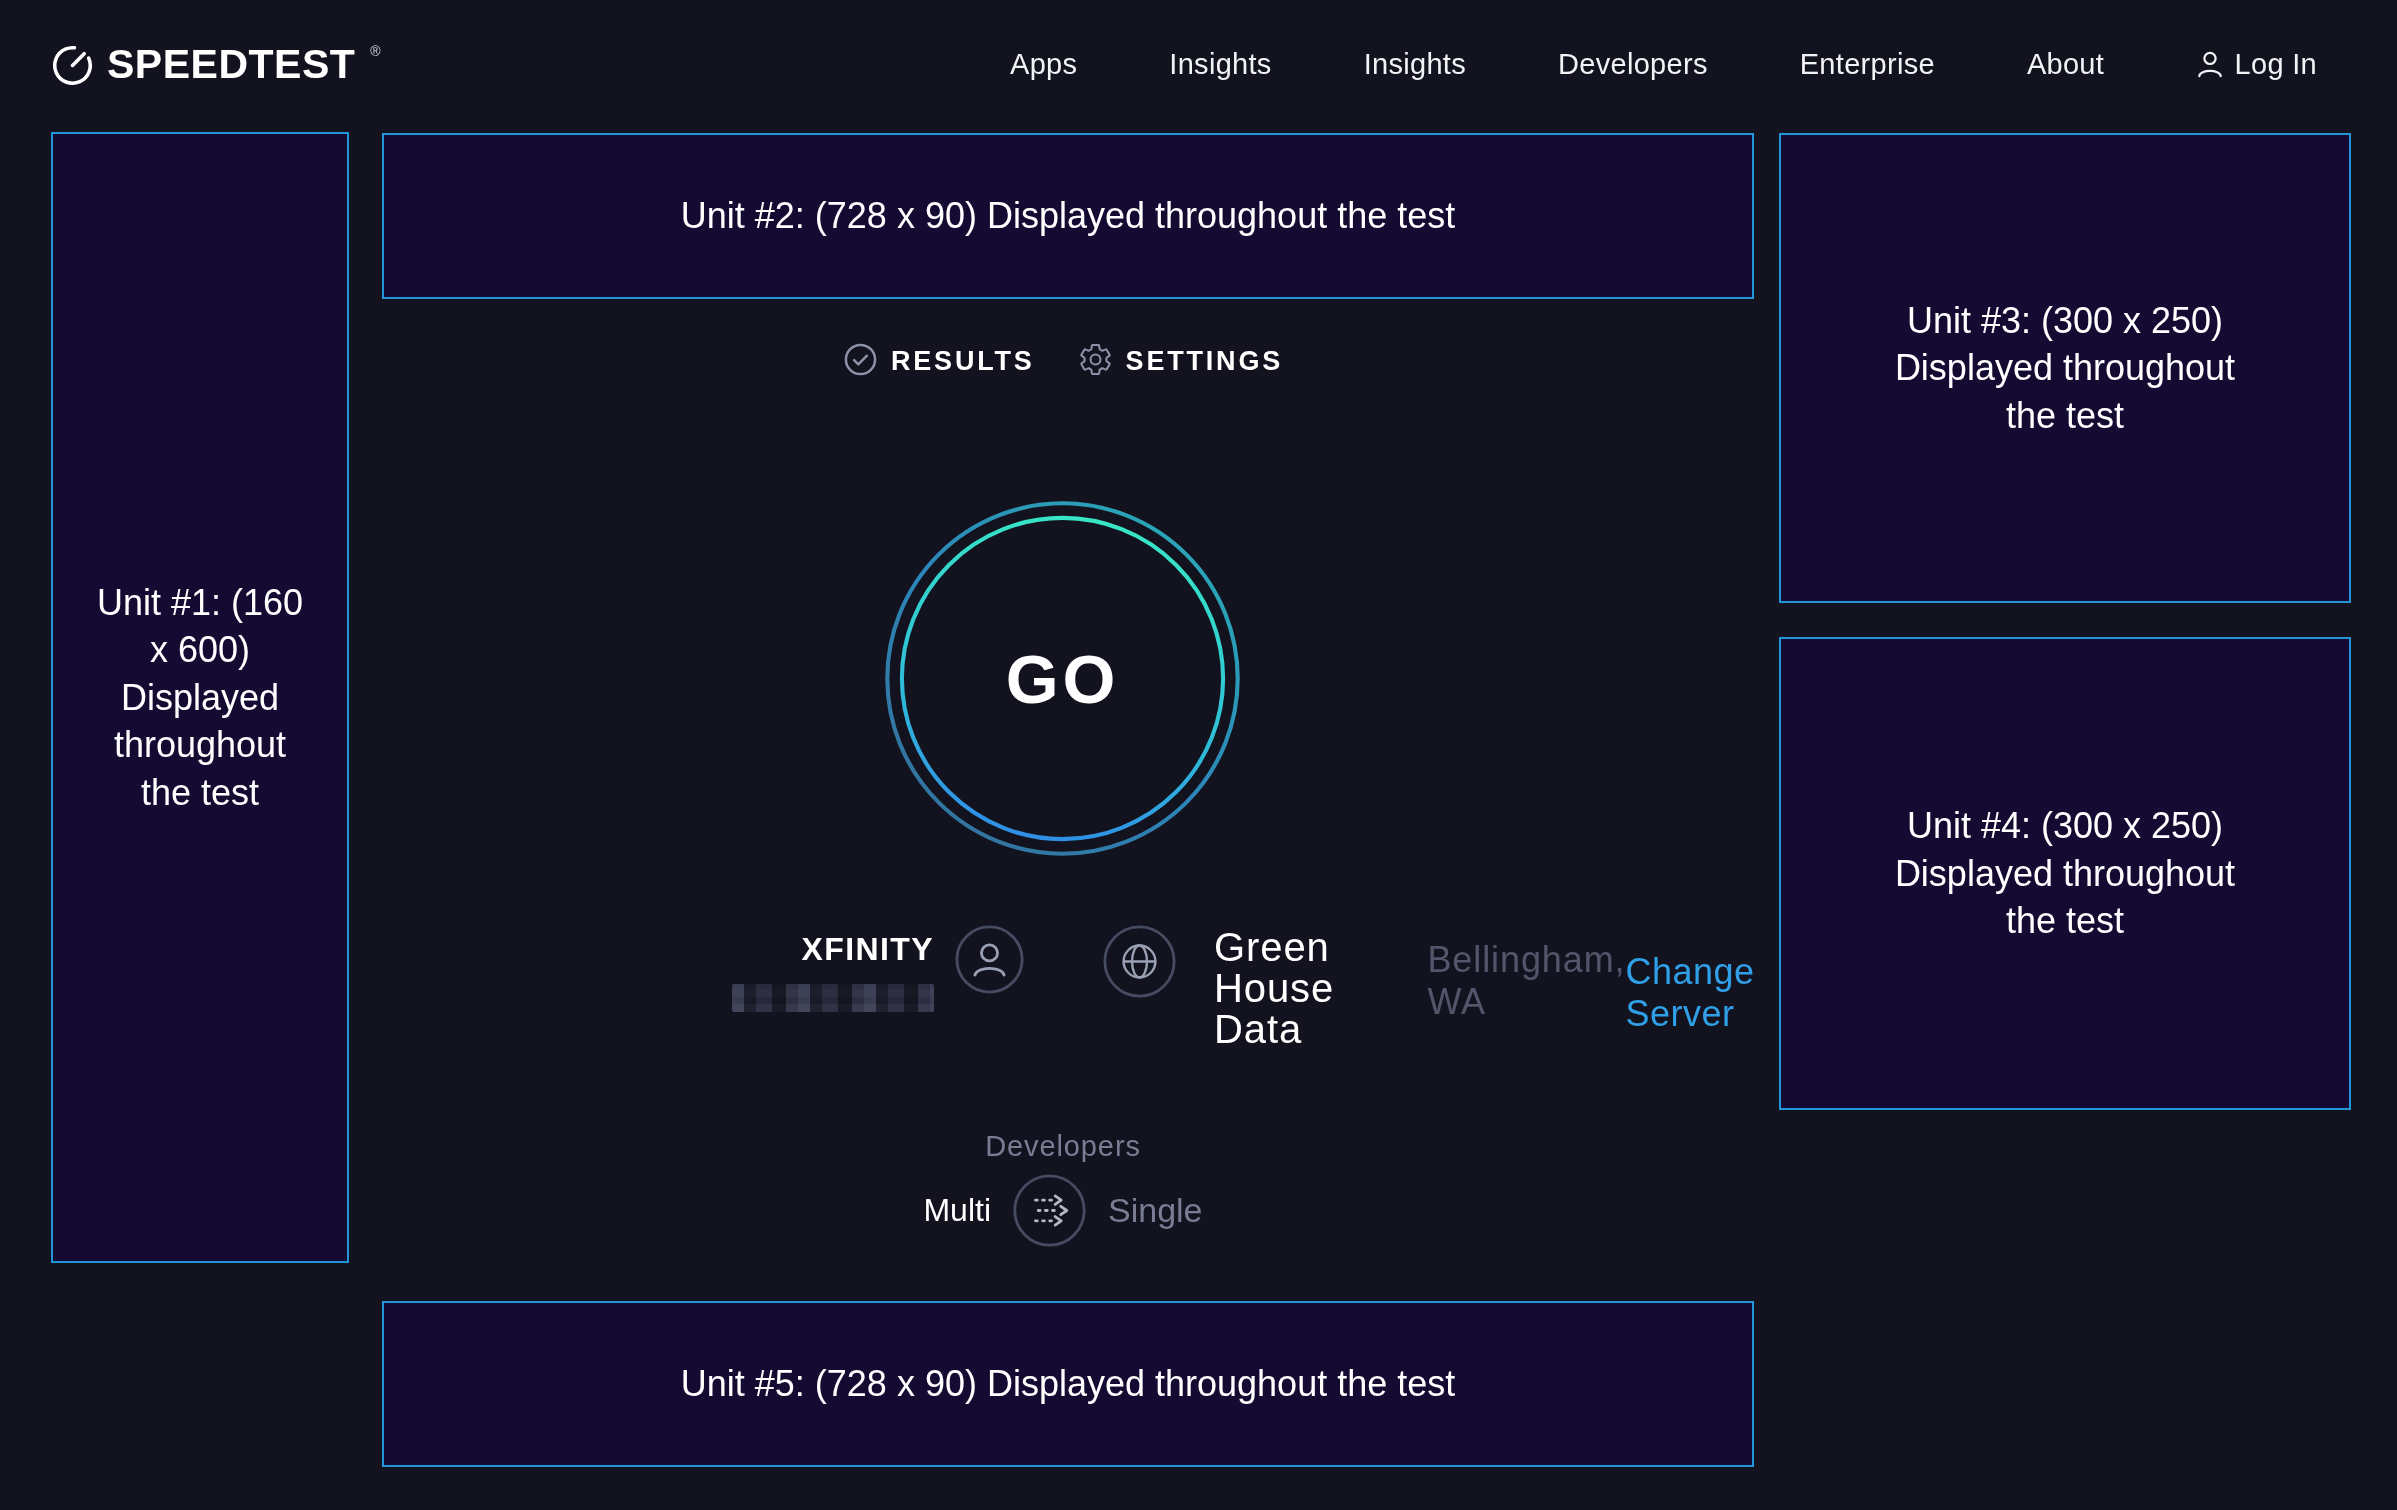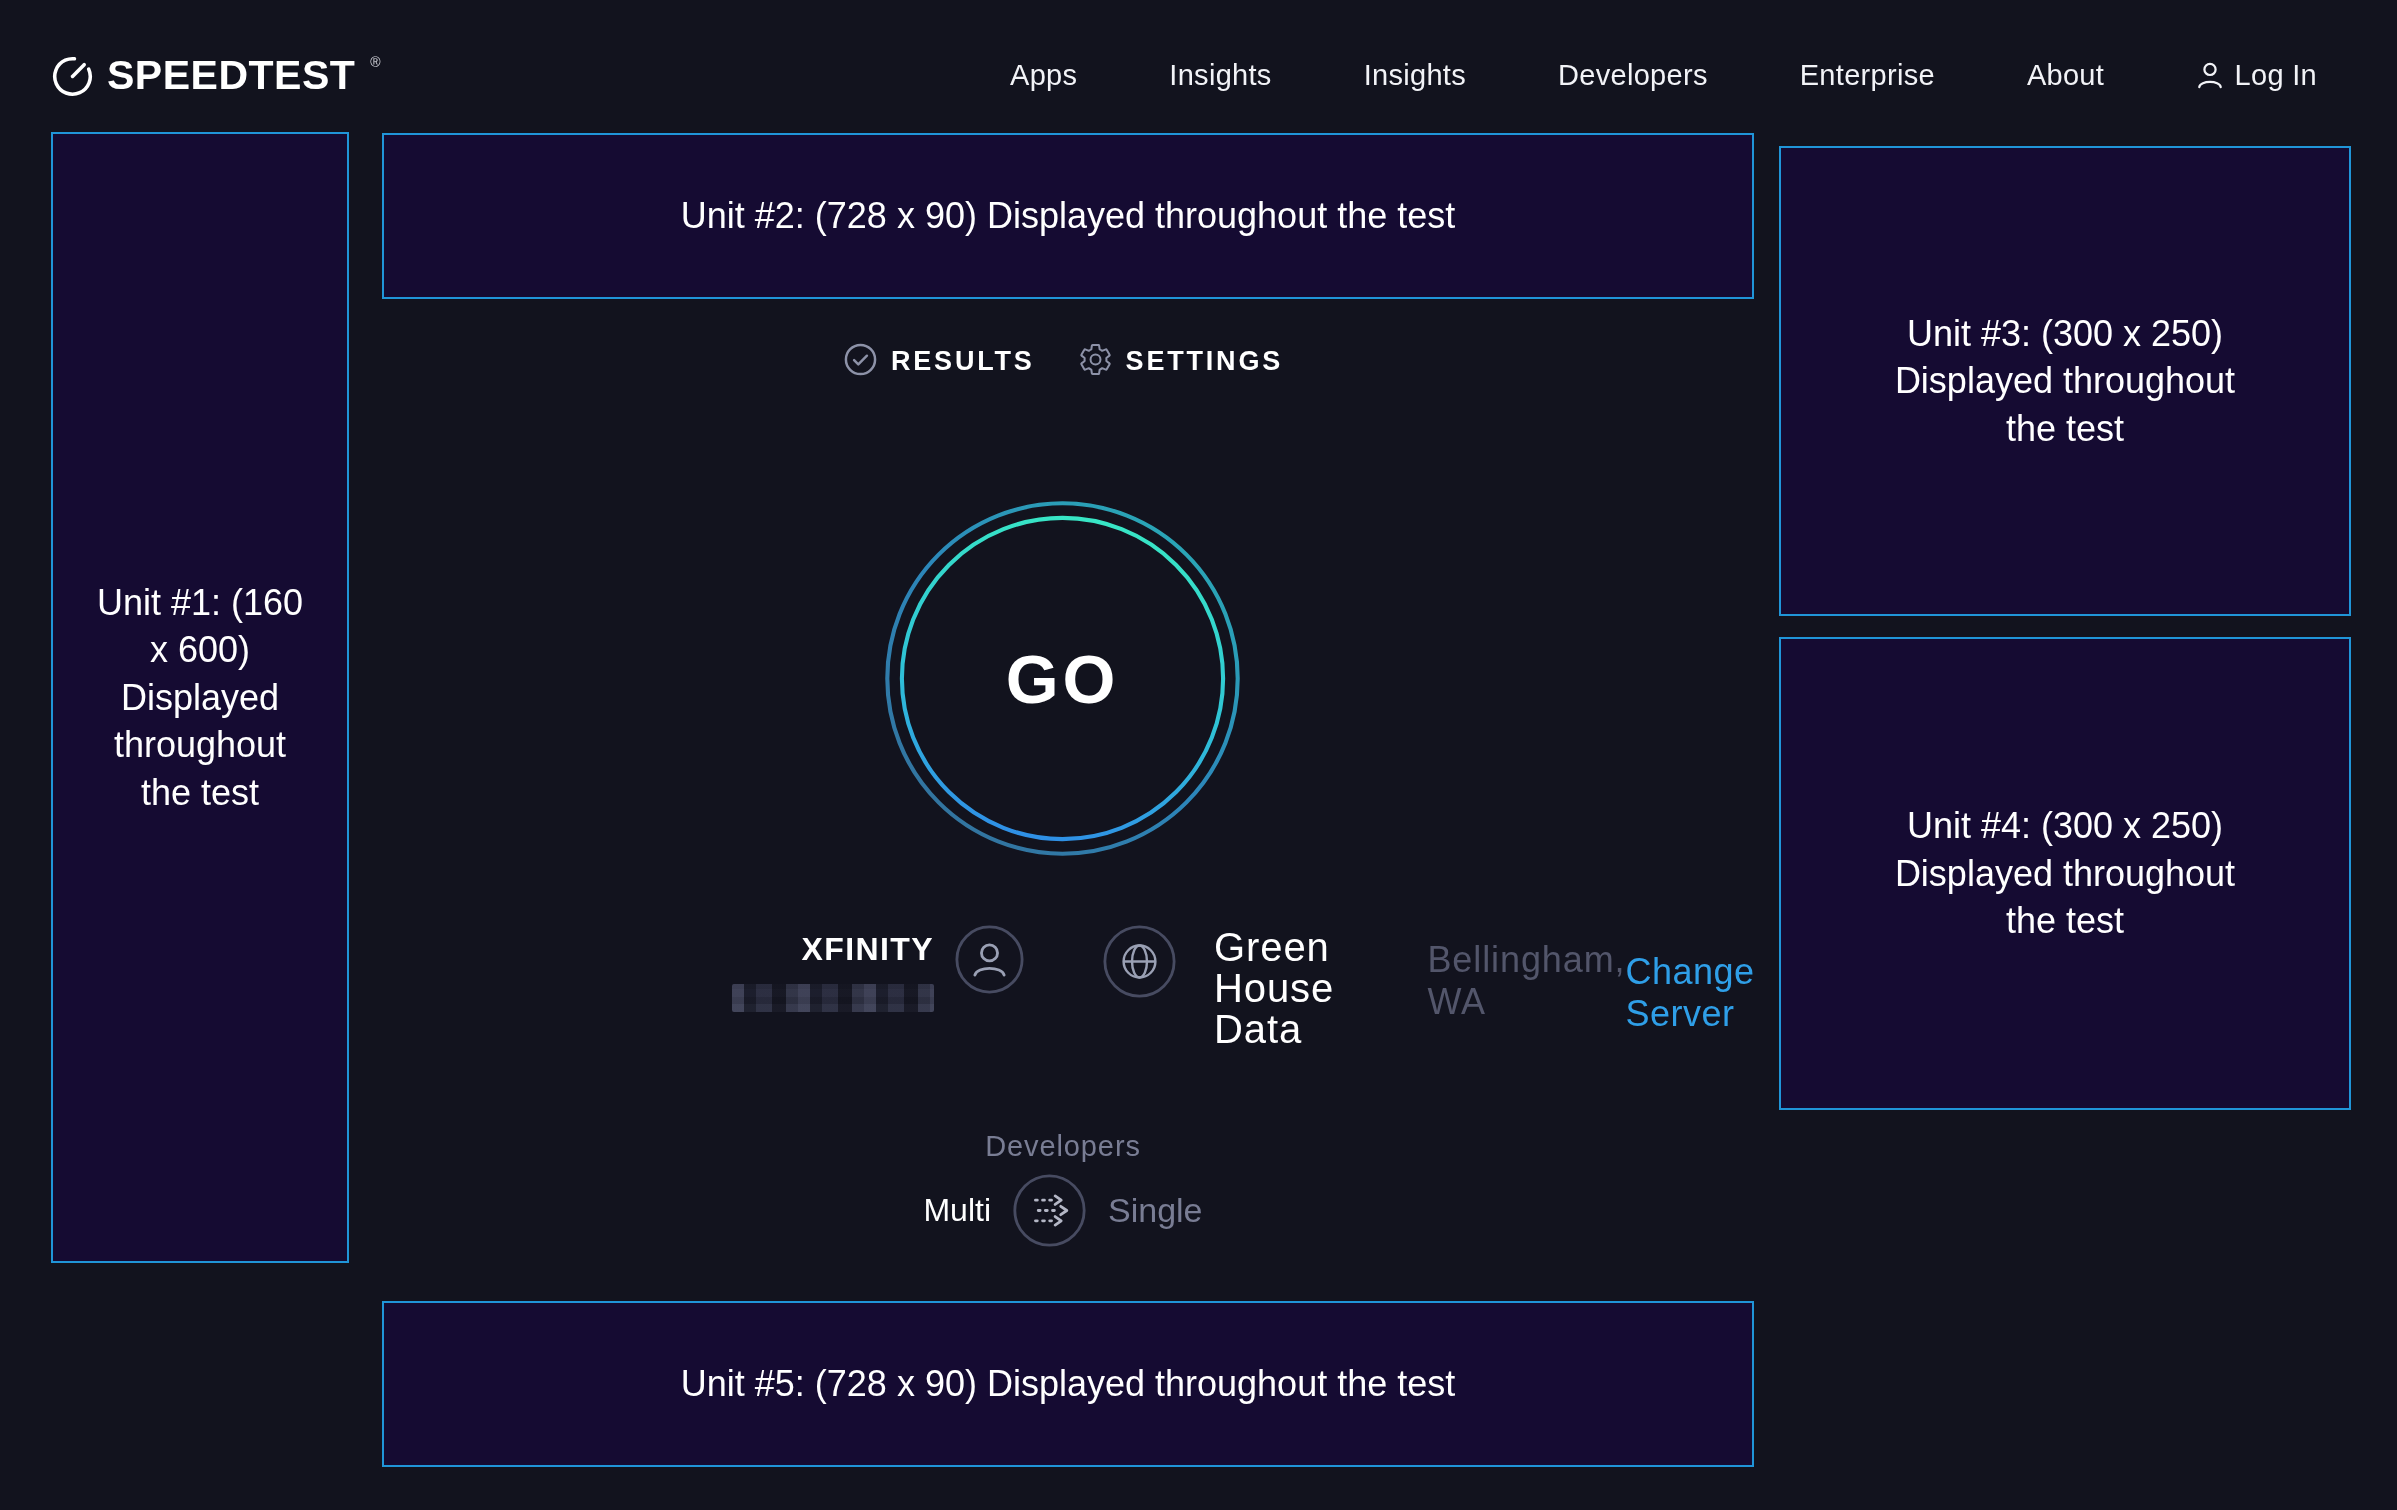--- a/index.html
+++ b/index.html
@@ -5,38 +5,38 @@
   * { margin:0; padding:0; box-sizing:border-box; }
   html,body { background:#0d0e16; }
   #app {
     position:relative; width:2397px; height:1510px;
     background:#12131e; overflow:hidden;
     font-family:"Liberation Sans", sans-serif;
     color:#f4f4f6;
   }
 
   
-  #header { position:absolute; top:15px; left:0; width:100%; height:120px;
+  #header { position:absolute; top:4px; left:0; width:100%; height:120px;
             display:flex; align-items:center; justify-content:space-between; }
   .brand { display:flex; align-items:center; gap:13px; margin-left:51px; cursor:pointer; }
   .brand-text { font-size:41px; font-weight:700; letter-spacing:0.5px; color:#ffffff; }
   .brand-tm { font-size:14px; color:#d6d7de; vertical-align:top; position:relative; top:-13px; left:1.9px; }
   #nav { display:flex; align-items:center; gap:60px; margin-right:80px; }
   .nav-item { font-size:29px; font-weight:500; color:#f2f3f7; letter-spacing:0.3px; cursor:pointer;margin-left:32px; }
   .login { display:flex; align-items:center; gap:10.4px; cursor:pointer; }
 
   
   .ad-box {
     position:absolute; background:#150b32; border:2.8px solid #2095d8;
     display:flex; align-items:center; justify-content:center; text-align:center;
     color:#ffffff; font-size:36px; line-height:1.32; font-weight:400; cursor:pointer;
   }
   #ad-unit-1 { left:51px;   top:132px;  width:298px;  height:1131px; padding:0 42px; }
   #ad-unit-2 { left:382px;  top:133px;  width:1372px; height:166px; }
-  #ad-unit-3 { left:1779px; top:146px;  width:572px;  height:470px; padding:0 94px; }
+  #ad-unit-3 { left:1779px; top:133px;  width:572px;  height:470px; padding:0 94px; }
   #ad-unit-4 { left:1779px; top:637px;  width:572px;  height:473px; padding:0 94px; }
   #ad-unit-5 { left:382px;  top:1301px; width:1372px; height:166px; }
 
   
   #stage { position:absolute; left:348px; top:133px; width:1430px; height:1378px; }
 
   .tabs { position:absolute; top:209px; left:0; width:100%;
           display:flex; justify-content:center; gap:43px; }
   .tab { display:flex; align-items:flex-end; gap:13px; cursor:pointer; }
   .tab-label { font-size:27px; font-weight:700; letter-spacing:2.8px; color:#ffffff; }

